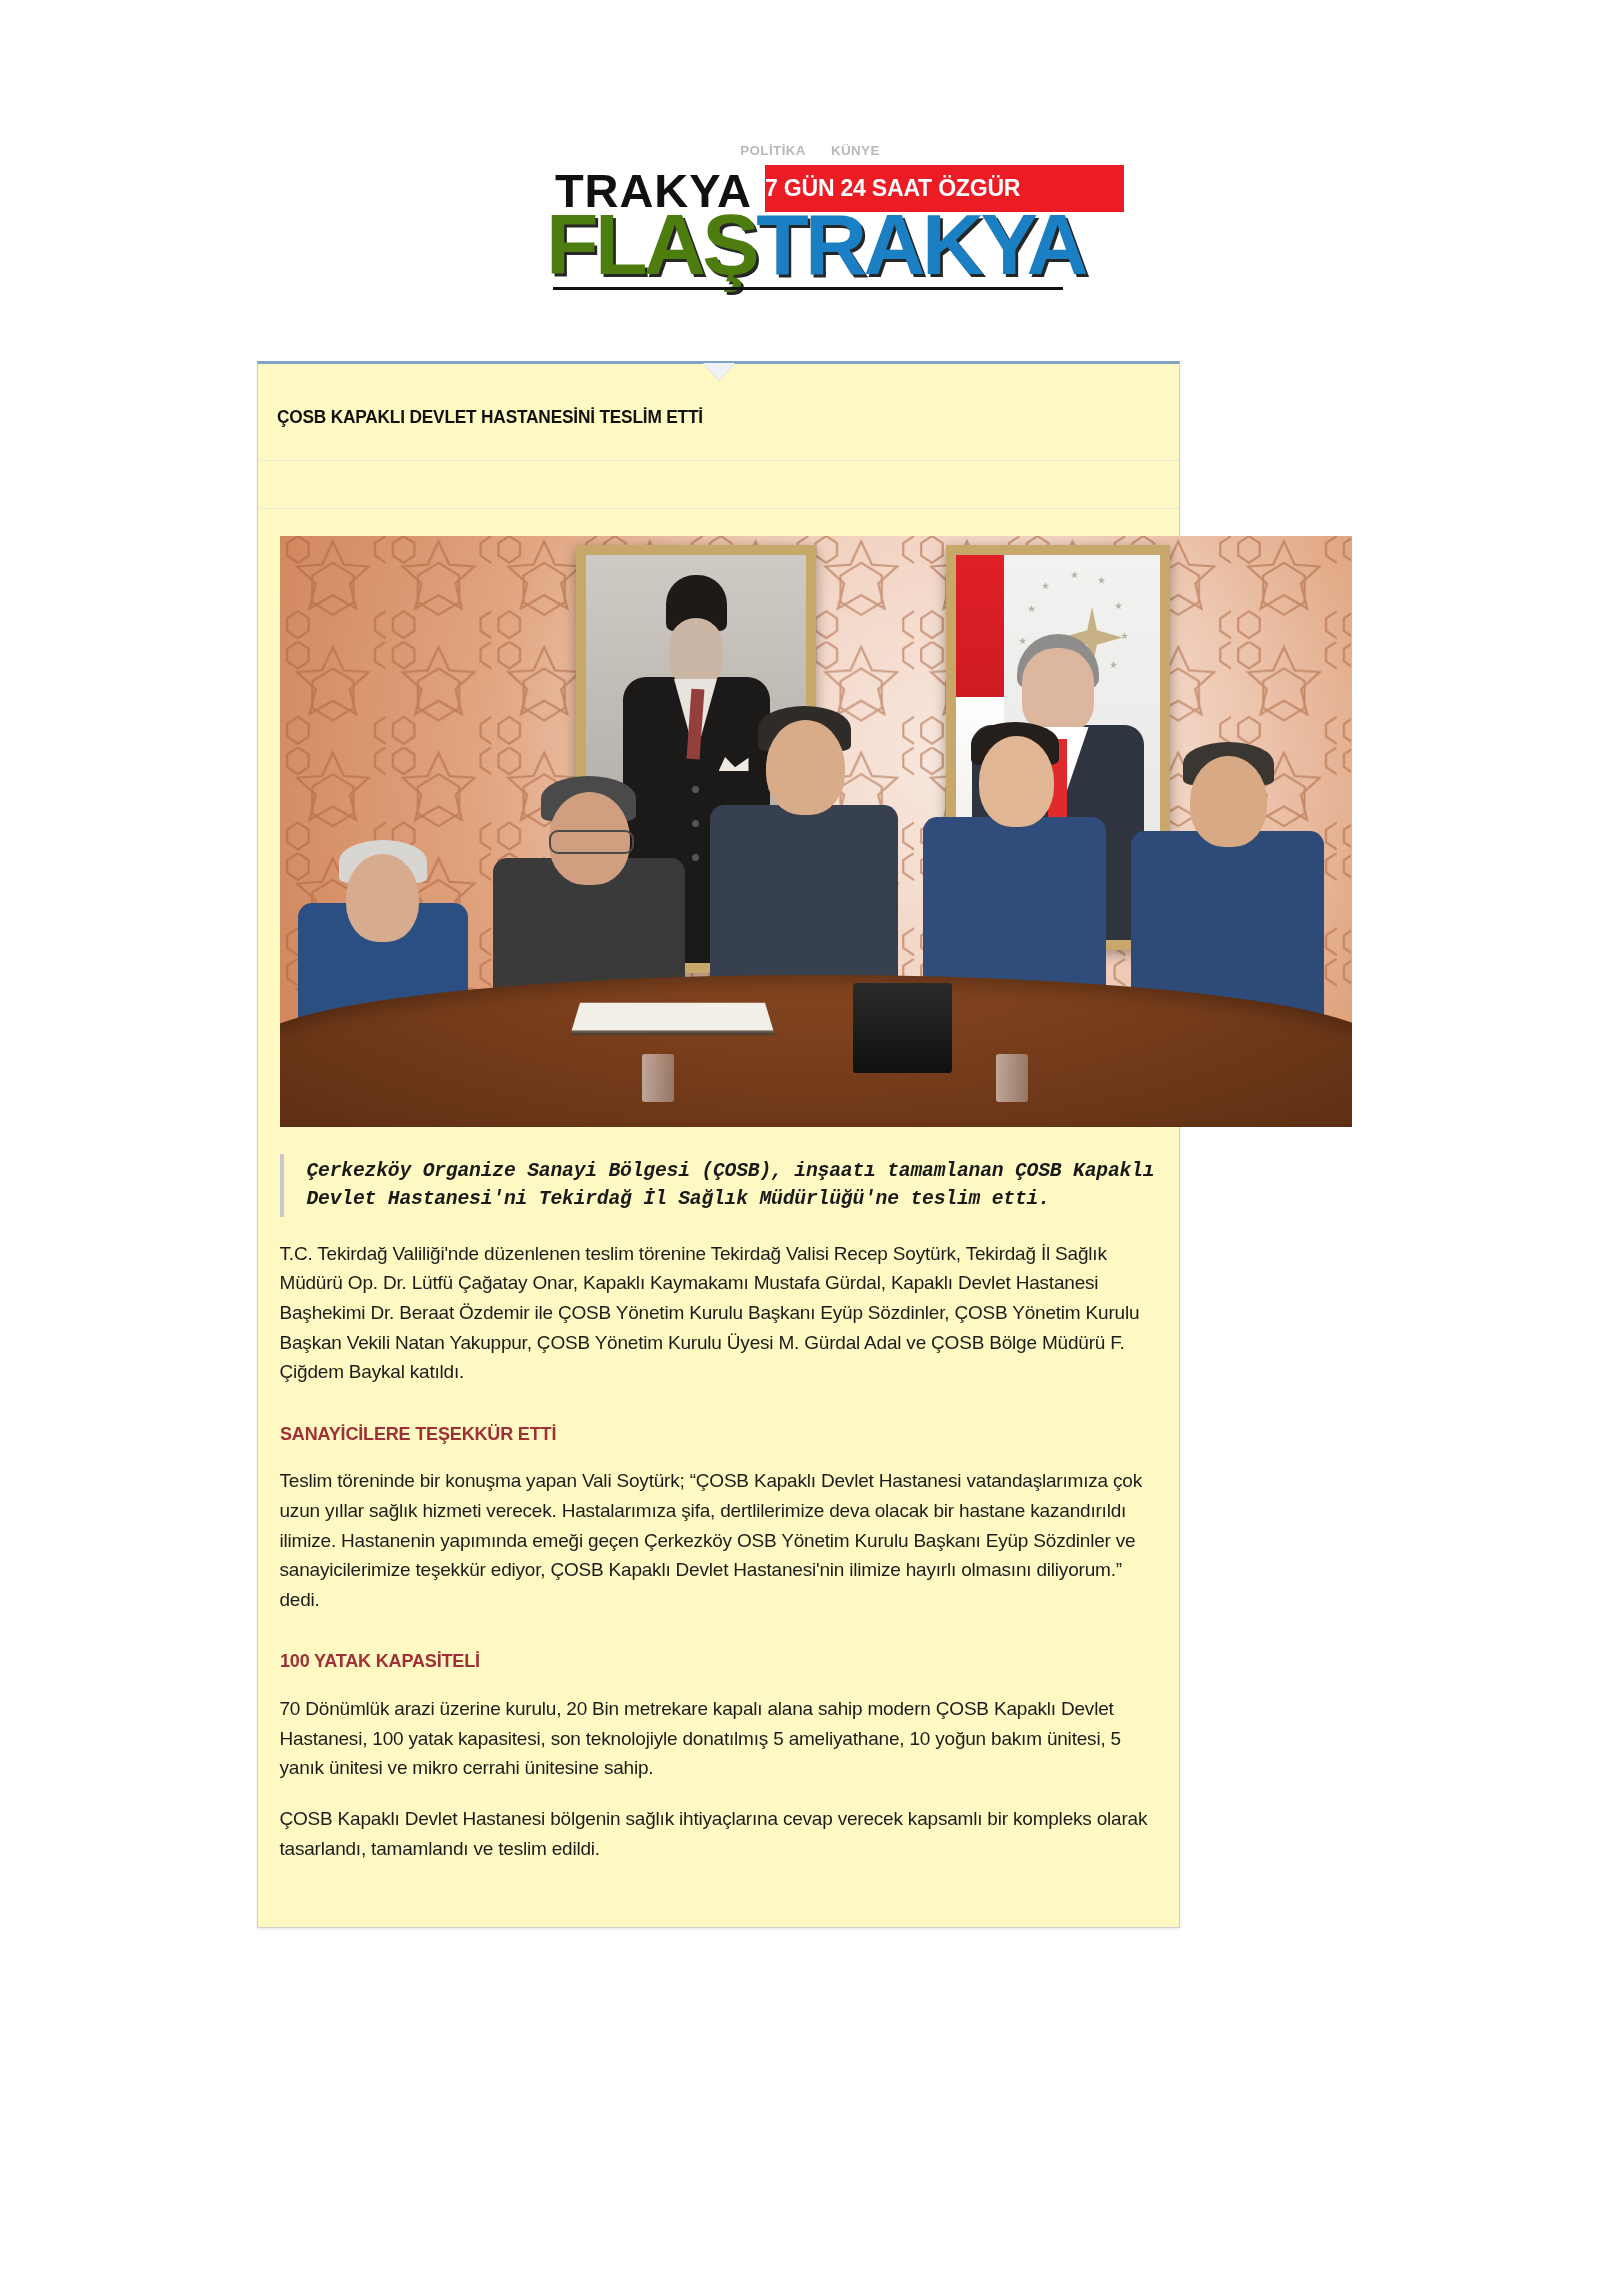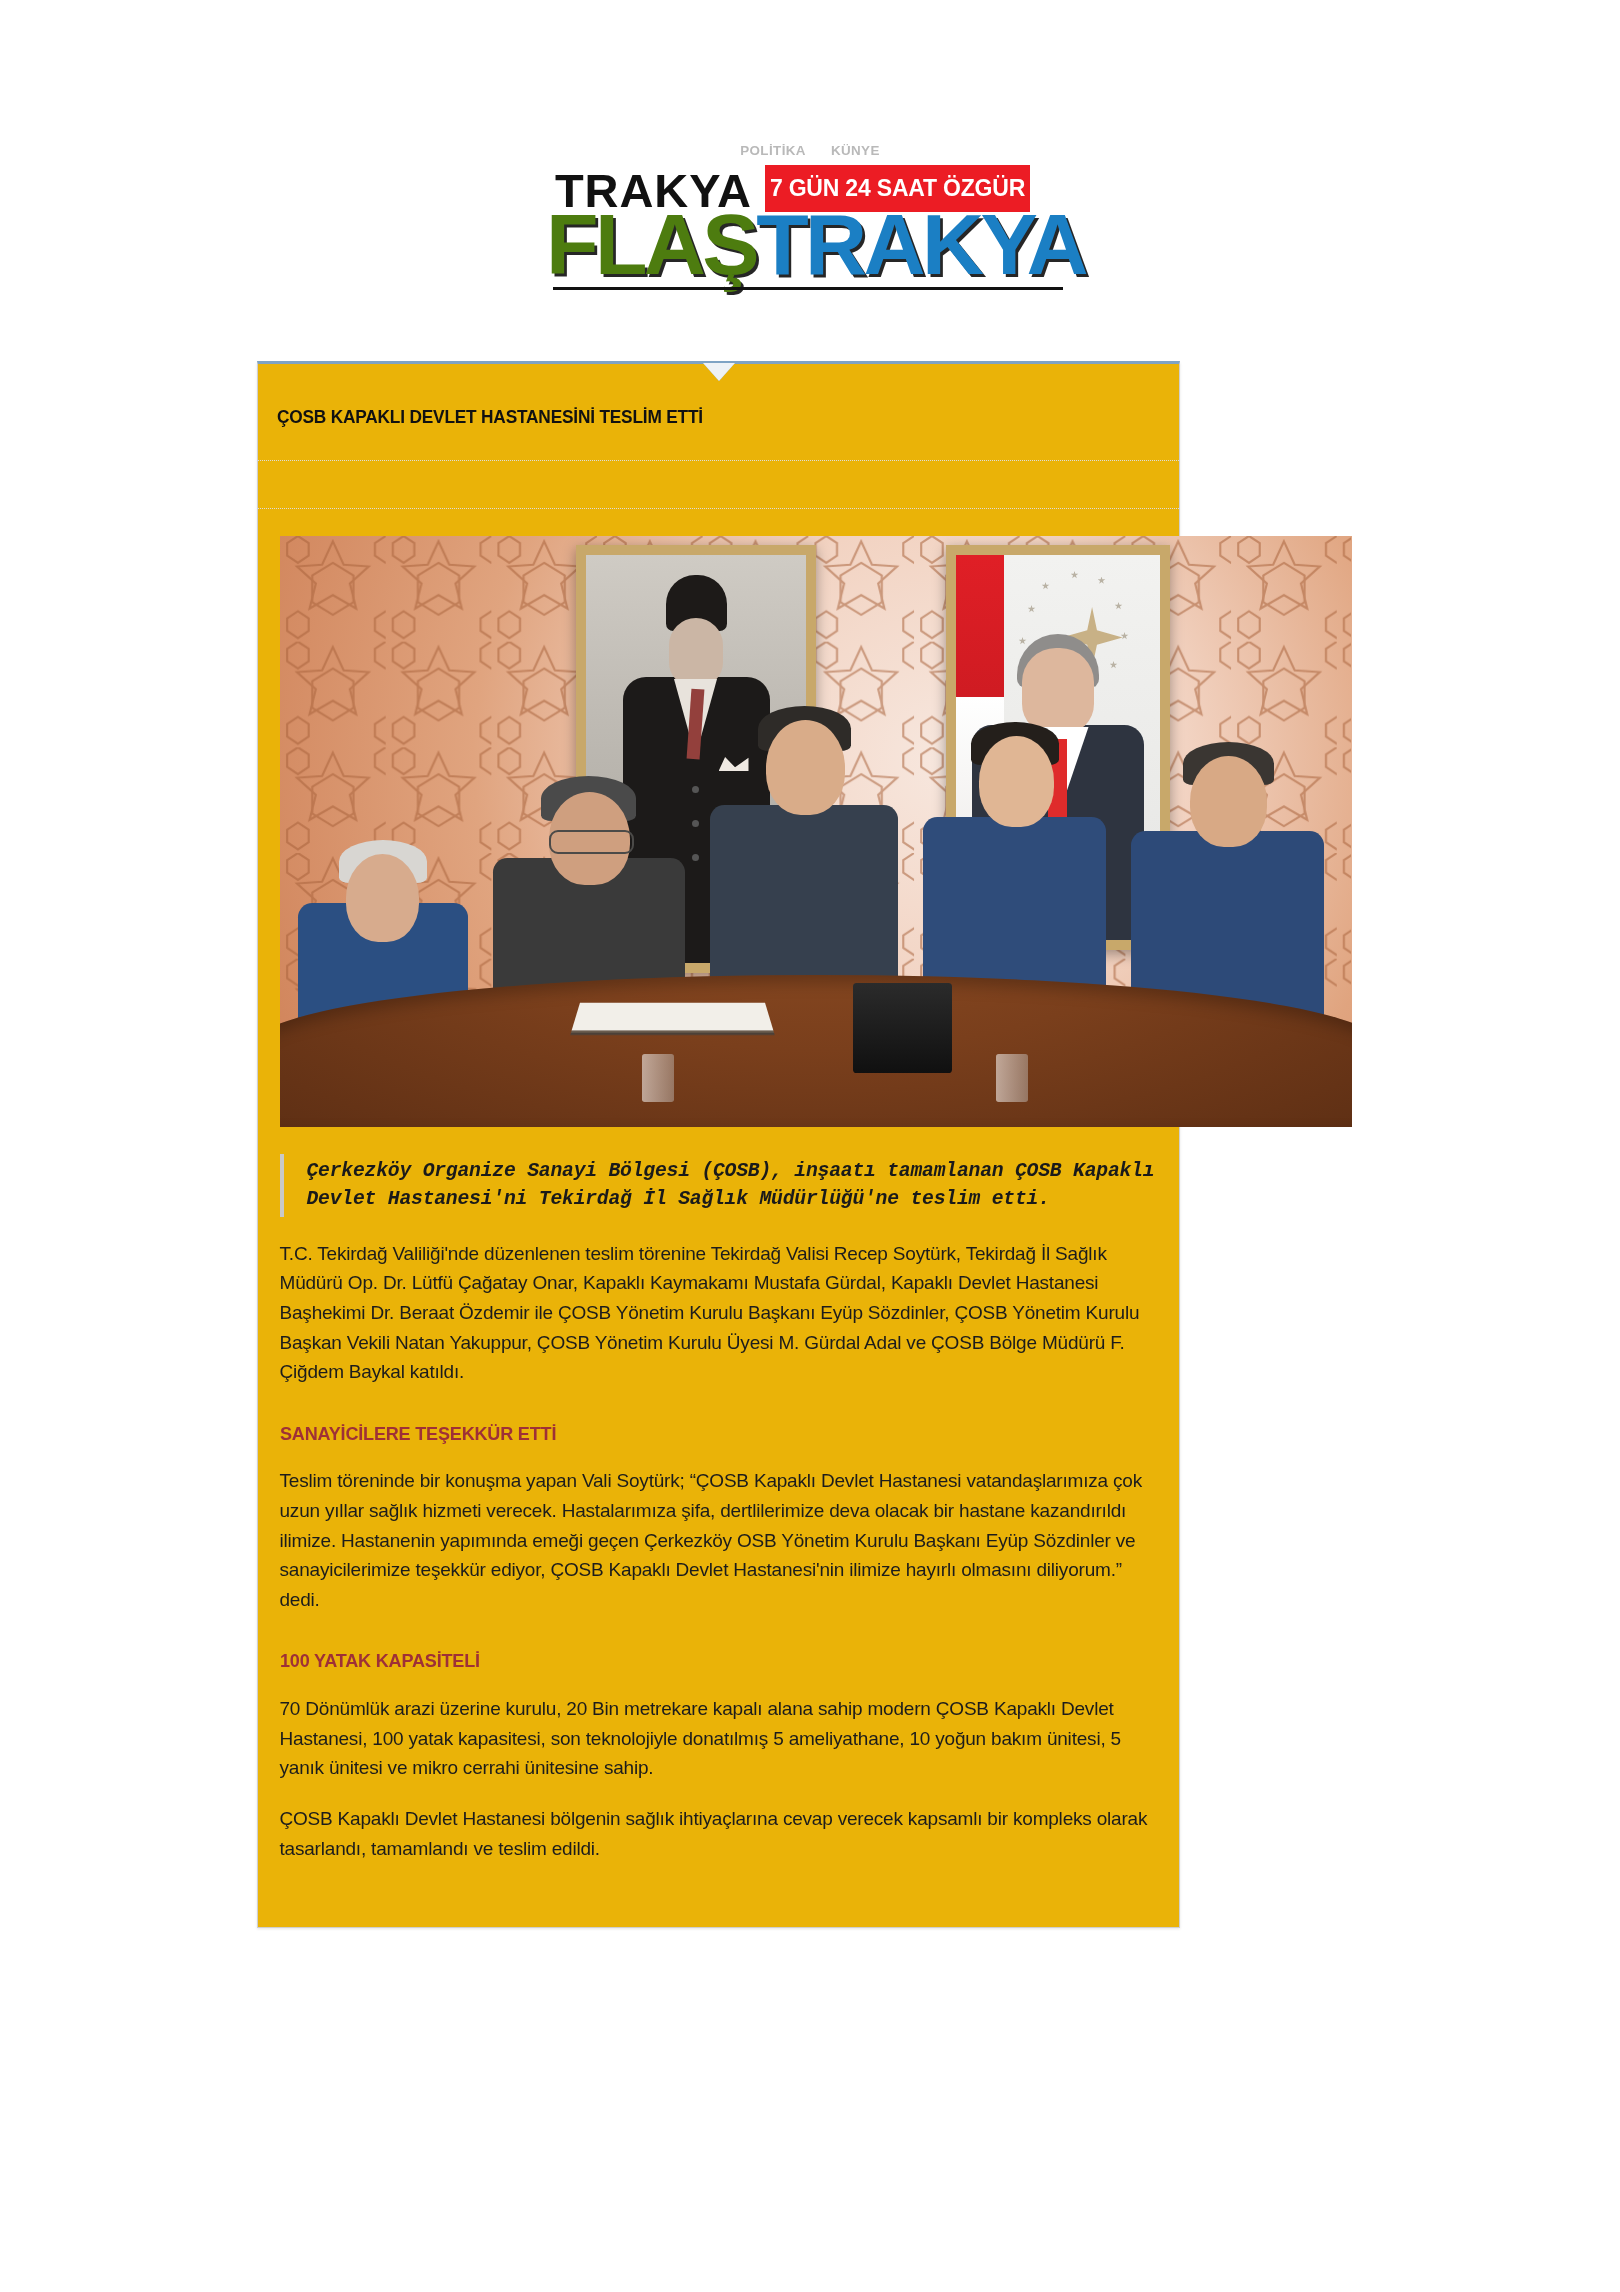--- a/index.html
+++ b/index.html
@@ -52,42 +52,42 @@
     position:relative;display:inline-block;width:528px;height:125px;margin-top:1.8px;
   }
   .logo .trakya{
     position:absolute;left:9px;top:1.8px;
     font-size:47px;font-weight:bold;color:#111;letter-spacing:0.9px;
     font-family:"Liberation Sans", sans-serif;
     transform:scaleX(1.0);
     line-height:1;
   }
   .logo .ribbon{
-    position:absolute;left:219px;top:0px;width:265px;height:47px;background:#ec1c24;
-    display:flex;align-items:center;justify-content:center;
+    position:absolute;left:219px;top:0px;width:359px;height:47px;background:#ec1c24;
+    display:flex;align-items:center;
   }
   .logo .ribbon span{
     color:#fff;font-weight:bold;font-size:23px;letter-spacing:-0.2px;white-space:nowrap;
   }
   .logo .big{
     position:absolute;left:0;top:38px;width:528px;height:82px;
     font-size:86px;font-weight:bold;line-height:82px;white-space:nowrap;
     letter-spacing:-3.6px;
     font-family:"Liberation Sans", sans-serif;
   }
   .logo .big .flas{color:#4d7c0f;text-shadow:2.7px 2.7px 0 rgba(0,0,0,0.85);text-align:right;}
   .logo .big .haber{color:#1b7fc4;text-shadow:2.7px 2.7px 0 rgba(0,0,0,0.85);}
   .logo .underline{
     position:absolute;left:7.2px;top:122px;width:510px;height:2.7px;background:#111;
   }
 
   
   .card{
     position:absolute;left:257px;top:361px;width:923px;
-    background:#eab308;
+    background:#fef9c3;
     border:0.9px solid #cfcfcf;
     border-top:3.6px solid #7ea3c4;
     box-shadow:0 1.8px 2.7px rgba(0,0,0,0.10);
     box-sizing:border-box;
   }
   .card-arrow{
     position:absolute;left:50%;top:-0.9px;margin-left:-16px;
     width:0;height:0;border-left:16px solid transparent;border-right:16px solid transparent;
     border-top:18px solid #eef2f6;
     filter:drop-shadow(0 0.9px 0 #7ea3c4);

